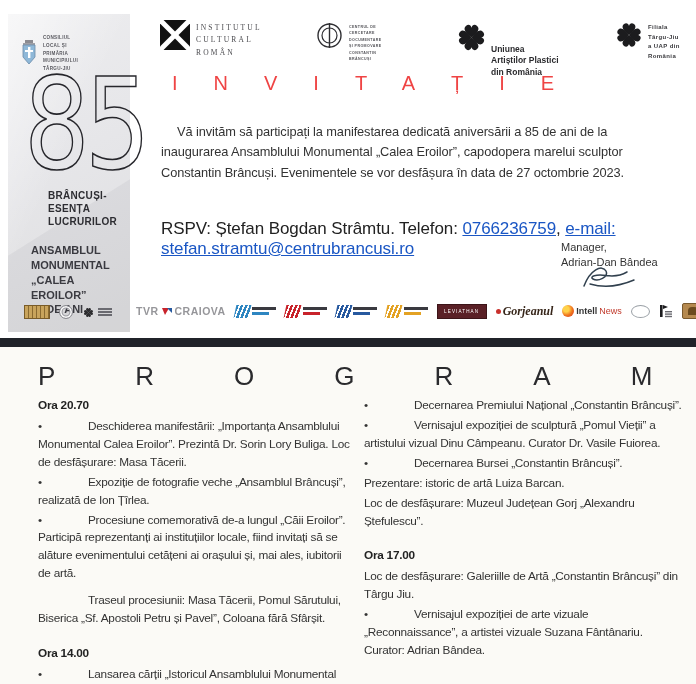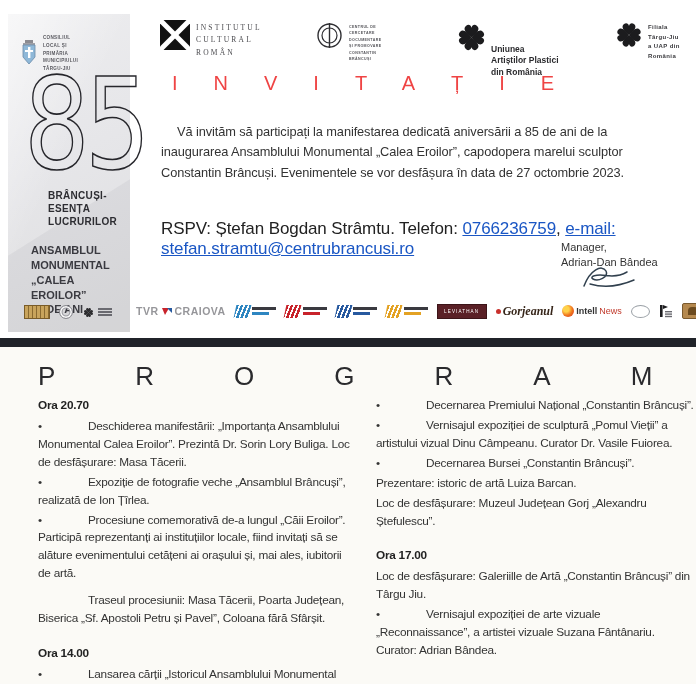--- a/index.html
+++ b/index.html
@@ -87,21 +87,21 @@
   .tan i{display:block;width:10px;height:8px;background:#6b4a1e;border-radius:4px 4px 0 0;}
 
   
   .divider{position:absolute;left:0;top:338px;width:696px;height:9px;background:#202329;}
   .program{position:absolute;left:0;top:347px;width:696px;height:337px;background:#fbfaf6;}
   .prog-title{position:absolute;left:38px;top:14px;font-size:26px;color:#2a2a2d;
               letter-spacing:80px;white-space:nowrap;}
   .col{position:absolute;top:50px;font-size:11.8px;line-height:1.52;color:#333;
        letter-spacing:-.25px;}
   .col-left{left:38px;width:312px;}
-  .col-right{left:376px;width:318px;}
+  .col-right{left:364px;width:318px;}
   .col p{margin:0 0 2px 0;}
   .time{font-weight:bold;color:#222;margin-bottom:3px !important;}
   .mt{margin-top:17px !important;}
   .bullet{display:inline-block;width:50px;}
   .indent{text-indent:50px;margin-top:9px !important;}
   .it{}
 </style>
 </head>
 <body>
 
@@ -281,21 +281,21 @@
   <div class="divider"></div>
 
   <div class="program">
     <div class="prog-title">PROGRAM</div>
 
     <div class="col col-left">
       <p class="time">Ora 20.70</p>
       <p><span class="bullet">•</span><span>Deschiderea manifestării: „Importanța Ansamblului Monumental Calea Eroilor”. Prezintă Dr. Sorin Lory Buliga. Loc de desfășurare: </span><span class="it">Masa Tăcerii</span><span>.</span></p>
       <p><span class="bullet">•</span><span>Expoziție de fotografie veche „Ansamblul Brâncuși”, realizată de Ion Țîrlea.</span></p>
       <p><span class="bullet">•</span><span>Procesiune comemorativă de-a lungul „Căii Eroilor”. Participă reprezentanți ai instituțiilor locale, fiind invitați să se alăture evenimentului cetățeni ai orașului și, mai ales, iubitorii de artă.</span></p>
-      <p class="indent"><span>Traseul procesiunii: </span><span class="it">Masa Tăcerii, Poarta Județean</span><span>, Biserica „Sf. Apostoli Petru și Pavel”, </span><span class="it">Coloana fără Sfârșit</span><span>.</span></p>
+      <p class="indent"><span>Traseul procesiunii: </span><span class="it">Masa Tăcerii, Pomul Sărutului</span><span>, Biserica „Sf. Apostoli Petru și Pavel”, </span><span class="it">Coloana fără Sfârșit</span><span>.</span></p>
       <p class="time mt">Ora 14.00</p>
       <p><span class="bullet">•</span><span>Lansarea cărții „Istoricul Ansamblului Monumental </span></p>
     </div>
 
     <div class="col col-right">
       <p><span class="bullet">•</span><span>Decernarea Premiului Național „Constantin Brâncuși”.</span></p>
       <p><span class="bullet">•</span><span>Vernisajul expoziției de sculptură „Pomul Vieții” a artistului vizual Dinu Câmpeanu. Curator Dr. Vasile Fuiorea.</span></p>
       <p><span class="bullet">•</span><span>Decernarea Bursei „Constantin Brâncuși”.</span></p>
       <p>Prezentare: istoric de artă Luiza Barcan.</p>
       <p>Loc de desfășurare: Muzeul Județean Gorj „Alexandru Ștefulescu”.</p>

